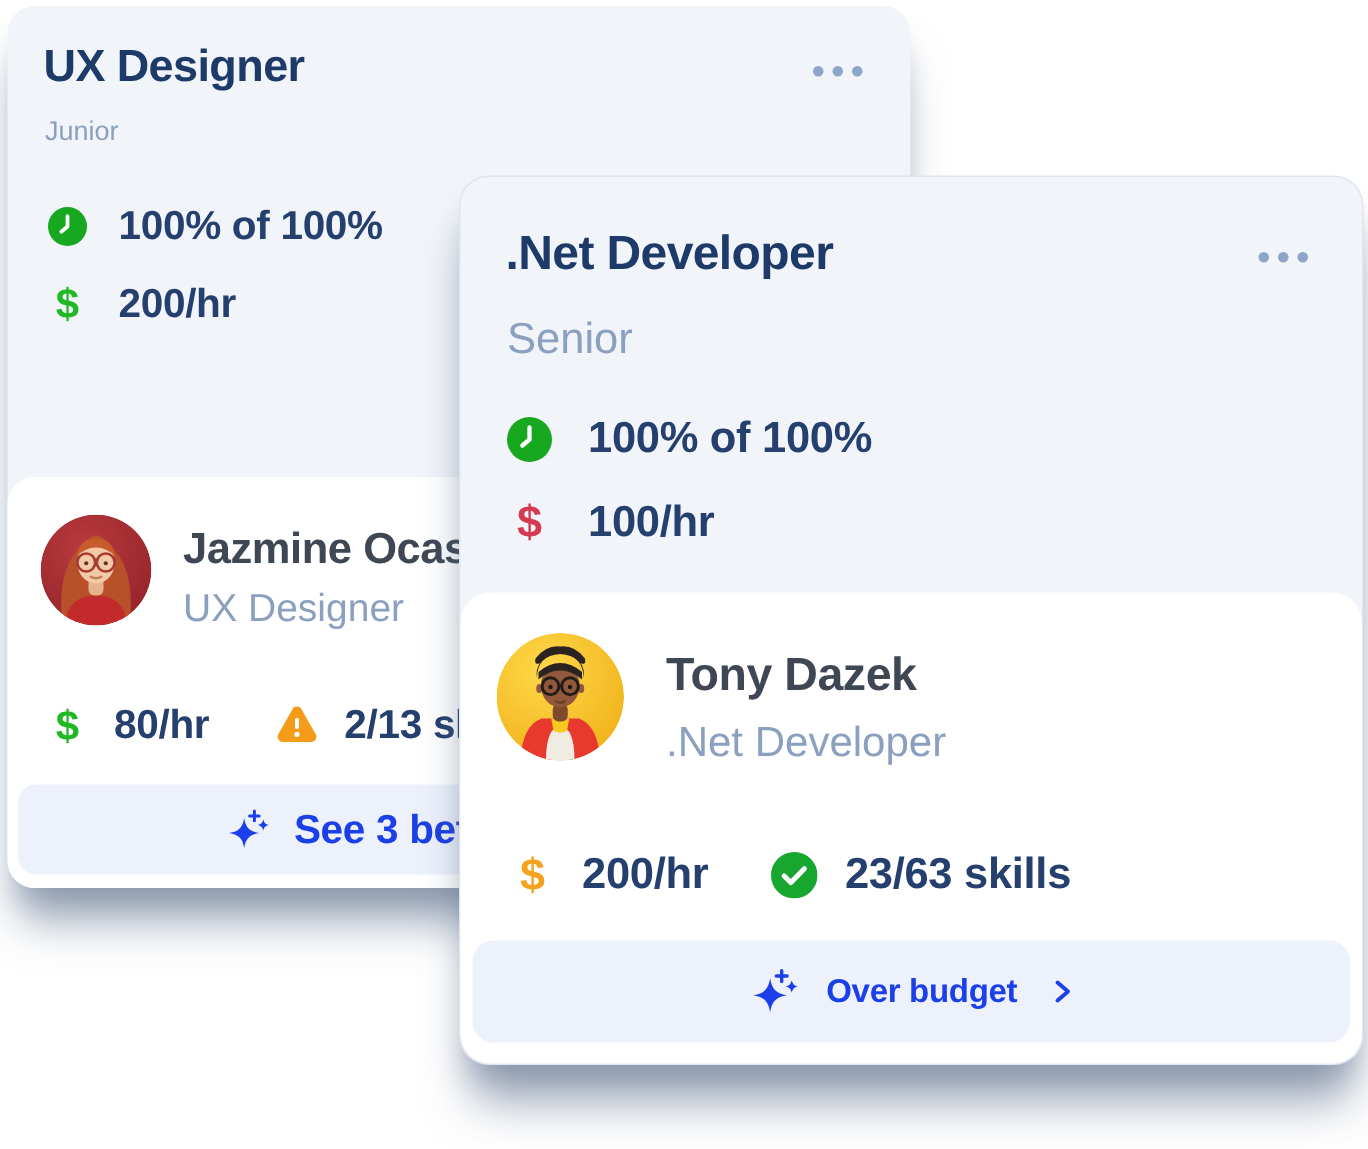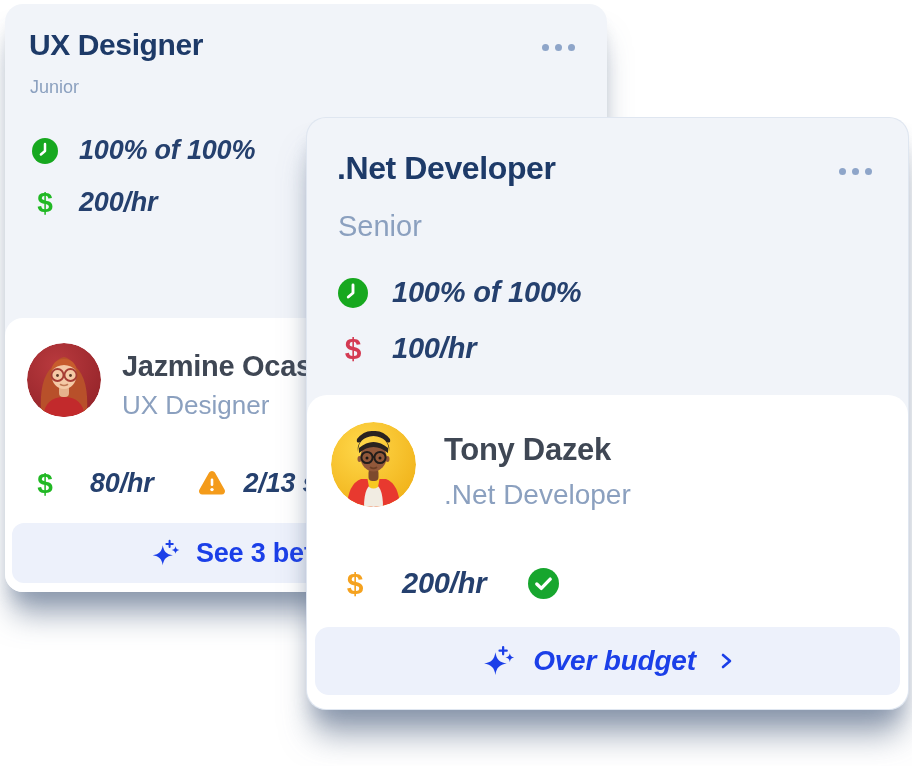--- a/index.html
+++ b/index.html
@@ -32,21 +32,21 @@
   .card--back .stat-row.r2{left:27px;top:183px;gap:21px;}
   .card--front .stat-row.r1{left:31px;top:275px;gap:24px;}
   .card--front .stat-row.r2{left:31px;top:331px;gap:24px;}
   .card--front .stat-row{left:31px;}
   .card--front .stat-row.r1,.card--front .stat-row.r2{position:absolute;}
   .card--front .stat-row.r1{top:158px;}
   .card--front .stat-row.r2{top:214px;}
   .stat-ic{display:flex;justify-content:center;align-items:center;}
   .card--back .stat-ic{width:26px;}
   .card--front .stat-ic{width:30px;}
-  .stat-txt{color:#25406e;font-weight:600;letter-spacing:-.2px;white-space:nowrap;font-style:italic;}
+  .stat-txt{color:#25406e;font-weight:600;letter-spacing:-.2px;white-space:nowrap;}
   .card--back .stat-txt{font-size:27px;}
   .card--front .stat-txt{font-size:29px;}
   .dollar{font-weight:700;line-height:1;}
   .card--back .dollar{font-size:28px;}
   .card--front .dollar{font-size:30px;}
   .dollar--green{color:#21b824;}
   .dollar--red{color:#d43a52;}
   .dollar--orange{color:#f5a21f;}
   .panel{position:absolute;left:0;right:0;bottom:0;background:#ffffff;border-radius:18px;}
   .card--back .panel{height:274px;}
@@ -56,31 +56,31 @@
   .card--front .avatar{left:24px;top:27px;width:85px;height:85px;}
   .person-name{position:absolute;color:#3f4754;font-weight:600;letter-spacing:-.3px;white-space:nowrap;}
   .card--back .person-name{left:117px;top:32px;font-size:29px;}
   .card--front .person-name{left:137px;top:37px;font-size:31px;}
   .person-role{position:absolute;color:#8ba0bf;font-weight:400;white-space:nowrap;}
   .card--back .person-role{left:117px;top:72px;font-size:26px;}
   .card--front .person-role{left:137px;top:84px;font-size:28px;}
   .person-stats{position:absolute;display:flex;align-items:center;white-space:nowrap;}
   .card--back .person-stats{left:27px;top:150px;}
   .card--front .person-stats{left:33px;top:172px;}
-  .person-stats .stat-txt{margin-left:32px;}
+  .person-stats .stat-txt{margin-left:18px;}
   .person-stats .skill-ic{margin-left:42px;display:flex;align-items:center;}
   .ai-btn{
     position:absolute;background:#edf1fb;display:flex;align-items:center;justify-content:center;
     cursor:pointer;
   }
   .card--back .ai-btn{left:7px;right:7px;top:205px;height:60px;border-radius:12px;gap:15px;}
   .card--front .ai-btn{left:8px;right:8px;top:232px;height:68px;border-radius:14px;gap:17px;}
   .ai-label{color:#1b3fe8;font-weight:600;letter-spacing:-.2px;white-space:nowrap;}
   .card--back .ai-label{font-size:27px;}
-  .card--front .ai-label{font-size:28px;font-style:italic;}
+  .card--front .ai-label{font-size:22px;}
   .chev{margin-left:6px;display:flex;align-items:center;}
   svg{display:block;}
 </style>
 </head>
 <body>
 
 <div class="card card--back">
   <div class="card-title">UX Designer</div>
   <div class="menu-dots">
       <i></i>
@@ -222,20 +222,21 @@
 
     <div class="person-stats">
       <span class="stat-ic dollar dollar--orange">$</span>
       <span class="stat-txt">200/hr</span>
       <span class="skill-ic">
         <svg width="31" height="31" viewBox="0 0 24 24">
           <circle cx="12" cy="12" r="12" fill="#17a62e"></circle>
           <path d="M6.8 12.4 L10.3 15.8 L17.2 8.6" fill="none" stroke="#ffffff" stroke-width="2.6" stroke-linecap="round" stroke-linejoin="round"></path>
         </svg>
       </span>
+      <span class="stat-txt" style="margin-left:18px">23/63 skills</span>
     </div>
 
     <div class="ai-btn">
       <span>
         <svg width="35" height="35" viewBox="0 0 34 34">
           <path d="M14 8 C15.1 15 18 17.9 25 19 C18 20.1 15.1 23 14 30 C12.9 23 10 20.1 3 19 C10 17.9 12.9 15 14 8 Z" fill="#1b3fe8"></path>
           <path d="M21.5 3 v7 M18 6.5 h7" stroke="#1b3fe8" stroke-width="2.2" stroke-linecap="round"></path>
           <path d="M28 9 C28.5 11.6 29.6 12.7 32.2 13.2 C29.6 13.7 28.5 14.8 28 17.4 C27.5 14.8 26.4 13.7 23.8 13.2 C26.4 12.7 27.5 11.6 28 9 Z" fill="#1b3fe8"></path>
         </svg>
       </span>

